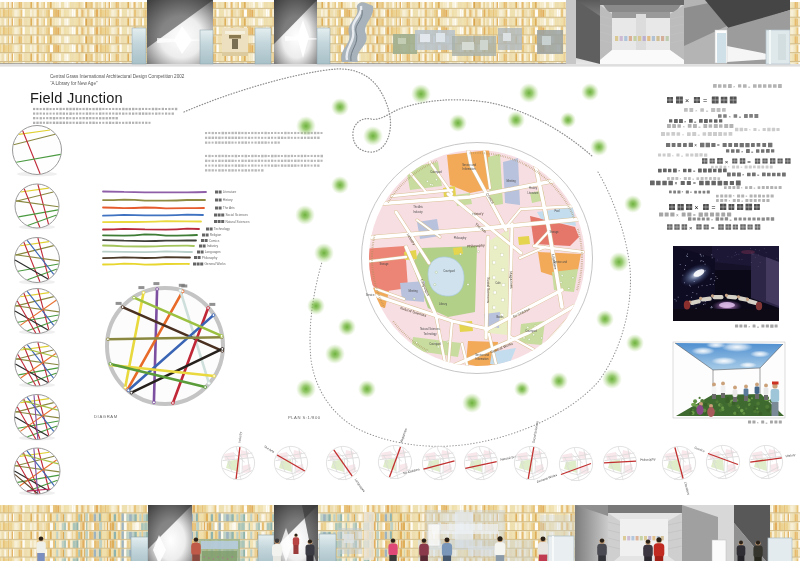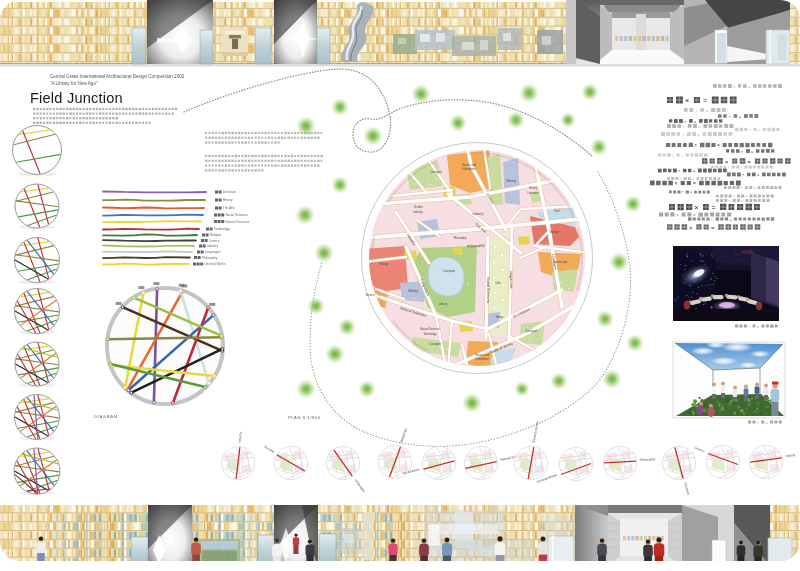--- a/index.html
+++ b/index.html
@@ -1,14 +1,14 @@
 <!DOCTYPE html>
 <html><head><meta charset="utf-8"><title>Field Junction</title>
 <style>html,body{margin:0;padding:0;background:#fff;}
-#board{position:relative;width:800px;height:561px;overflow:hidden;font-family:"Liberation Sans",sans-serif;border-radius:20px;}</style>
+#board{position:relative;width:800px;height:561px;overflow:hidden;font-family:"Liberation Sans",sans-serif;}</style>
 </head><body>
 <div id="board">
 <svg width="800" height="571" viewBox="0 0 800 571" font-family="Liberation Sans, sans-serif">
       <defs>
         <pattern id="books" width="97" height="17.7" patternUnits="userSpaceOnUse">
           <rect x="0.0" y="0.0" width="97.0" height="17.7" fill="#efe2bc"></rect>
           <rect x="0.00" y="0.59" width="1.58" height="7.36" fill="#f6ecca"></rect>
           <rect x="1.64" y="0.62" width="2.62" height="7.33" fill="#eeddae"></rect>
           <rect x="4.33" y="0.87" width="1.97" height="7.08" fill="#fbf6e8"></rect>
           <rect x="6.43" y="0.57" width="1.41" height="7.38" fill="#efe0b0"></rect>

